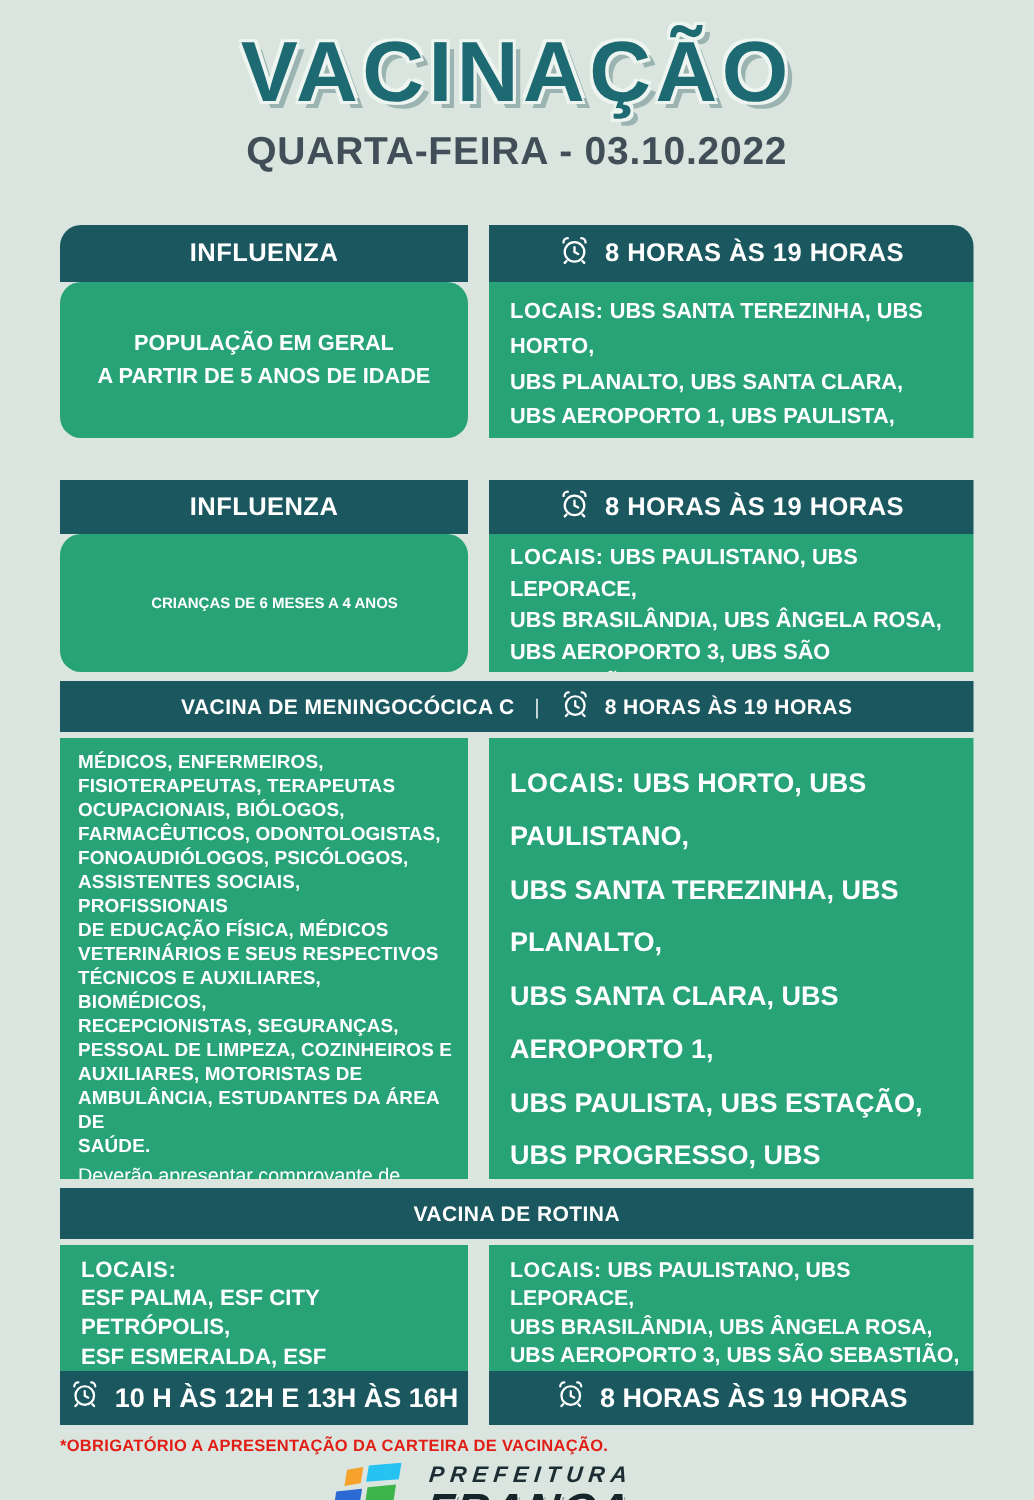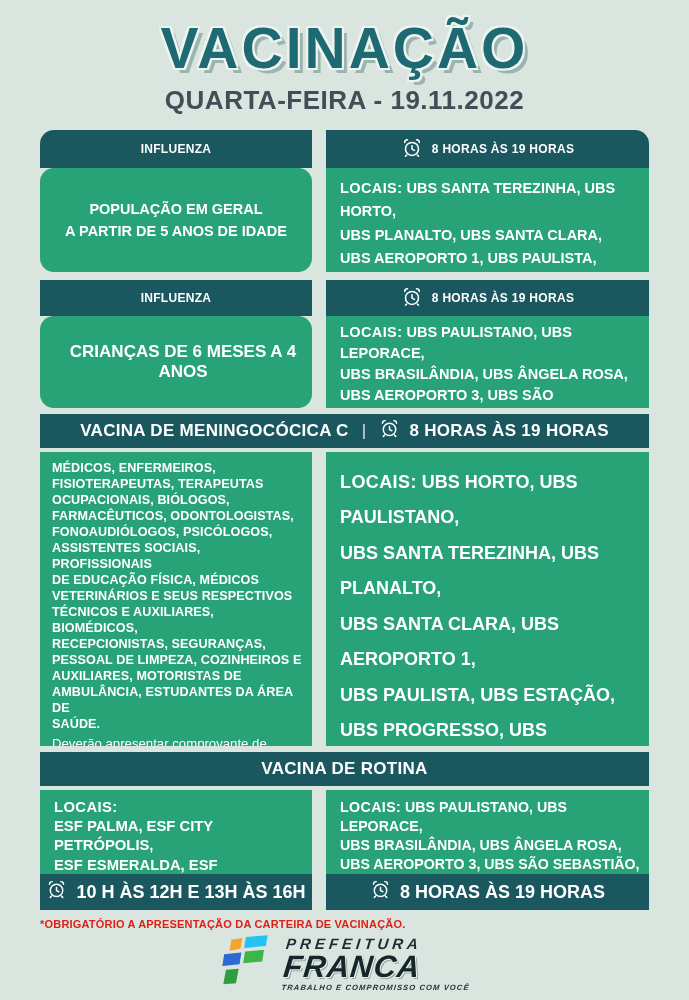--- a/index.html
+++ b/index.html
@@ -14,39 +14,39 @@
                 5px 5px 0 rgba(18,66,72,.30);
   }
   .subtitle { margin-top:8px; text-align:center; font-size:26px; font-weight:800; color:#414e57; letter-spacing:.5px; }
 
   .content { width:609px; margin:14px auto 0; }
   .row2col { display:grid; grid-template-columns:272px 323px; column-gap:14px; }
   .mb8 { margin-bottom:8px; } .mb6 { margin-bottom:6px; } .mb4 { margin-bottom:4px; }
 
   .hdr { background:#1a575f; color:#fff; display:flex; align-items:center; justify-content:center;
          font-weight:800; gap:9px; }
-  .hdr-row { height:38px; font-size:12px; letter-spacing:.3px; }
-  .hdr-band { height:34px; font-size:17px; letter-spacing:.3px; }
+  .hdr-row { height:38px; font-size:17px; letter-spacing:.3px;margin-top:20px; }
+  .hdr-band { height:34px; font-size:14px; letter-spacing:.3px; }
   .r-tl { border-radius:14px 0 0 0; }
   .r-tr { border-radius:0 14px 0 0; }
 
   .body { background:#28a377; color:#fff; font-weight:700; overflow:hidden; }
   .center-body { display:flex; align-items:center; justify-content:center; text-align:center; white-space:pre-line;border-radius:14px; }
   .b1 { height:104px; }
   .b2 { height:92px; }
   .b3 { height:294px; }
   .b4 { height:84px; }
 
   .loc-body1 { padding:9px 10px 0 14px; font-size:14.5px; line-height:1.62; }
   .loc-body2 { padding:6px 10px 0 14px; font-size:14.5px; line-height:1.45; }
   .pre { white-space:pre-line; }
   .locais { font-weight:800; letter-spacing:.4px; }
 
   .aud1 { font-size:14.5px; line-height:1.55; }
-  .aud2 { font-size:17px;padding-left:14px; }
+  .aud2 { font-size:10px;padding-left:14px; }
 
   .caps-list { padding:9px 10px 0 12px; font-size:12.6px; line-height:1.27; letter-spacing:.1px; }
   .caps-note { padding:2px 10px 0 12px; font-size:13.2px; line-height:1.33; font-weight:400; }
   .loc-body3 { padding:13px 10px 0 14px; font-size:18px; line-height:1.97; }
 
   .loc-body4l { padding:8px 8px 0 14px; font-size:14.8px; line-height:1.30; }
   .loc-body4r { padding:8px 8px 0 14px; font-size:14.2px; line-height:1.34; }
   .ftr { height:36px; font-size:18px; }
 
   .note { margin:8px 0 0 40px; font-size:11px; font-weight:700; color:#e11e16; letter-spacing:.2px; }
@@ -60,21 +60,21 @@
 
   .clock { flex:0 0 auto; }
   .sep { font-weight:400; opacity:.85; margin:0 4px; }
 </style>
 </head>
 <body>
 
 <div class="sheet">
 
   <div class="title">VACINAÇÃO</div>
-  <div class="subtitle">QUARTA-FEIRA - 19.11.2022</div>
+  <div class="subtitle">QUARTA-FEIRA - 03.10.2022</div>
 
   <div class="content">
 
     <div class="row2col mb8">
       <div>
         <div class="hdr hdr-row r-tl">INFLUENZA</div>
         <div class="body b1 center-body aud1">POPULAÇÃO EM GERAL
 A PARTIR DE 5 ANOS DE IDADE</div>
       </div>
       <div>

